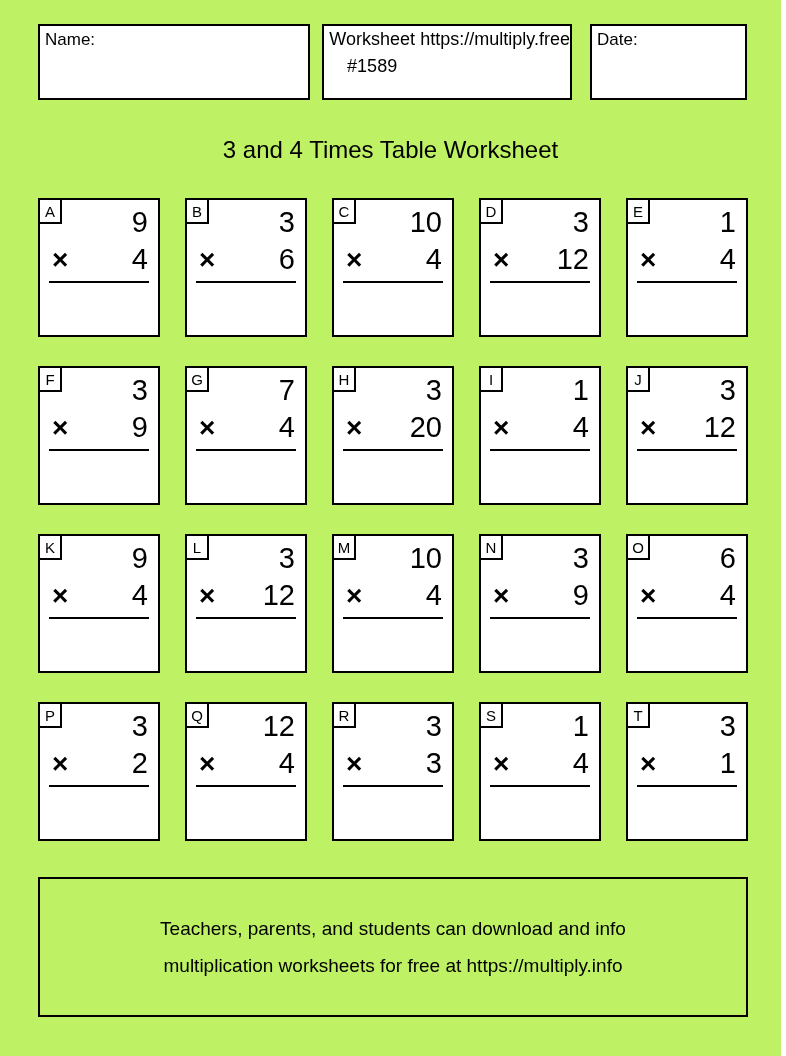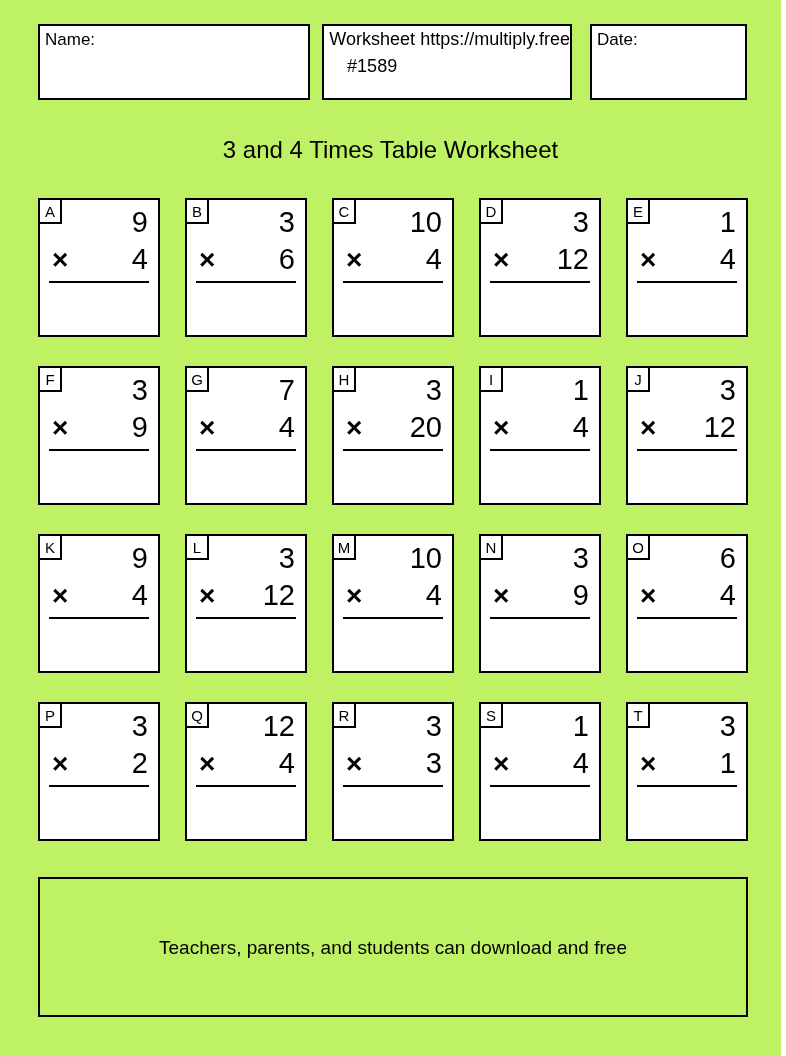--- a/index.html
+++ b/index.html
@@ -262,16 +262,17 @@
         <span class="mult">×</span>
         <span class="num">1</span>
       </div>
       <div class="rule"></div>
       <div class="answer-space"></div>
     </div>
 
   </div>
 
   <div class="footer">
-    <div>Teachers, parents, and students can download and free</div>
+    <div>Teachers, parents, and students can download and info</div>
+    <div>multiplication worksheets for free at https://multiply.info</div>
   </div>
 
 </div>
 
 </body></html>

